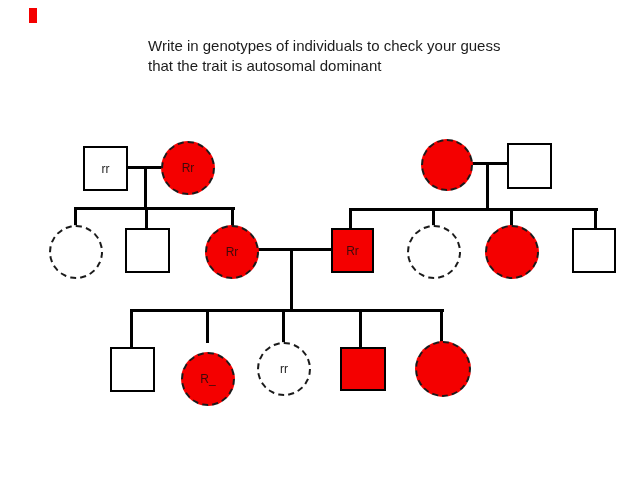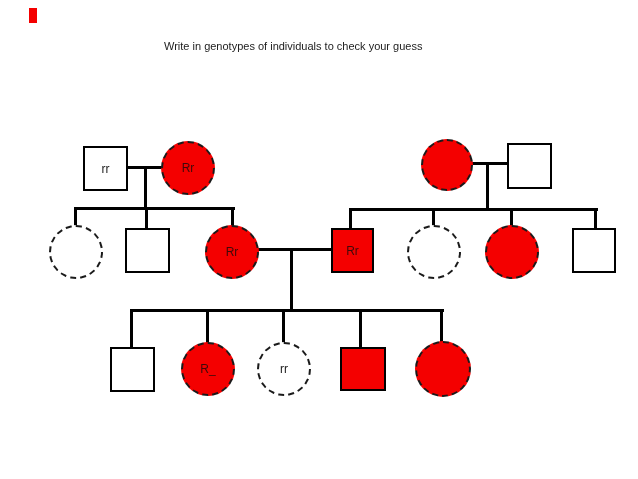--- a/index.html
+++ b/index.html
@@ -9,21 +9,21 @@
     background:#ffffff;
     overflow:hidden;
     font-family:"Liberation Sans", sans-serif;
   }
   .accent-mark{
     position:absolute;left:29px;top:8px;width:8px;height:15px;
     background:var(--affected,#f40000);
   }
   .title-block{
     position:absolute;left:148px;top:36px;width:420px;
-    font-size:11px;line-height:20px;color:var(--ink,#1c1c1c);margin-left:16px;
+    font-size:15px;line-height:20px;color:var(--ink,#1c1c1c);
   }
   .hline,.vline{position:absolute;background:var(--outline,#000);}
   .hline{height:3px;}
   .vline{width:3px;}
   .sq{
     position:absolute;width:45px;height:45px;box-sizing:border-box;
     border:2px solid var(--outline,#000);background:#ffffff;
     display:flex;align-items:center;justify-content:center;
   }
   .ci{
@@ -37,20 +37,21 @@
 </style>
 </head>
 <body>
 
 <div class="slide">
 
   <div class="accent-mark"></div>
 
   <div class="title-block">
     <div>Write in genotypes of individuals to check your guess</div>
+    <div>that the trait is autosomal dominant</div>
   </div>
 
   <div class="hline" style="left:126px;top:166px;width:37px;"></div>
   <div class="vline" style="left:144px;top:167px;height:43px;"></div>
   <div class="hline" style="left:74px;top:207px;width:161px;"></div>
   <div class="vline" style="left:74px;top:208px;height:19px;"></div>
   <div class="vline" style="left:145px;top:208px;height:21px;"></div>
   <div class="vline" style="left:231px;top:208px;height:19px;"></div>
 
   <div class="hline" style="left:471px;top:162px;width:38px;"></div>
@@ -101,21 +102,21 @@
   <div class="ci affected" style="left:485px;top:225px;">
     <span class="lbl"></span>
   </div>
   <div class="sq" style="left:572px;top:228px;width:44px;">
     <span class="lbl"></span>
   </div>
 
   <div class="sq" style="left:110px;top:347px;">
     <span class="lbl"></span>
   </div>
-  <div class="ci affected" style="left:181px;top:342px;">
+  <div class="ci affected" style="left:181px;top:352px;">
     <span class="lbl">R_</span>
   </div>
   <div class="ci" style="left:257px;top:342px;">
     <span class="lbl">rr</span>
   </div>
   <div class="sq affected" style="left:340px;top:347px;width:46px;height:44px;">
     <span class="lbl"></span>
   </div>
   <div class="ci affected" style="left:415px;top:341px;width:56px;height:56px;">
     <span class="lbl"></span>

